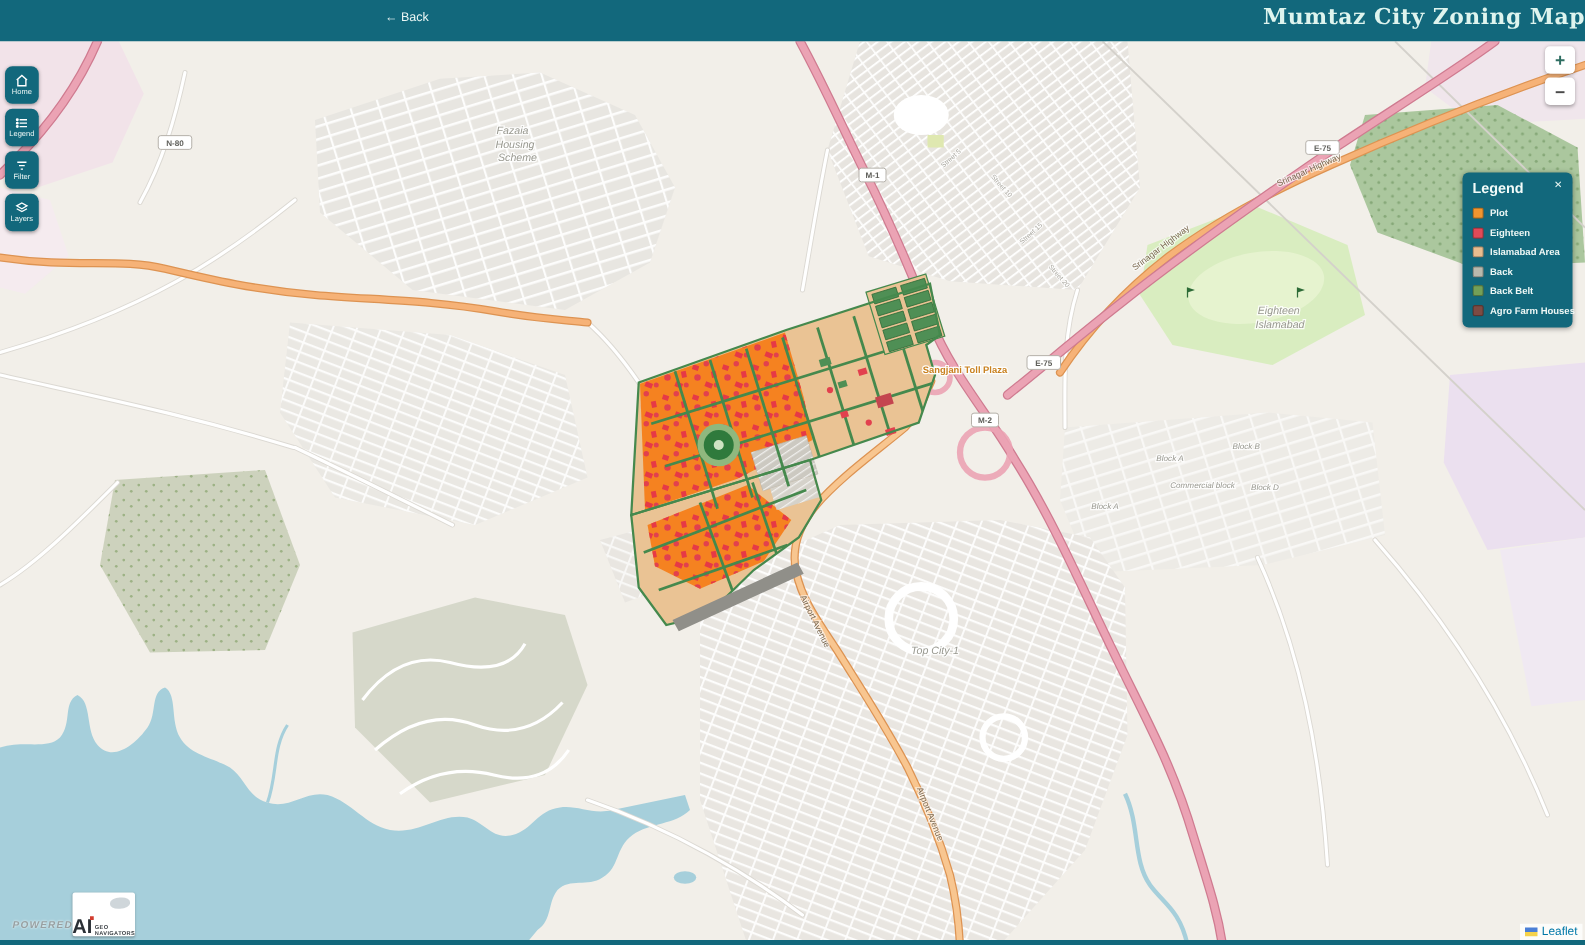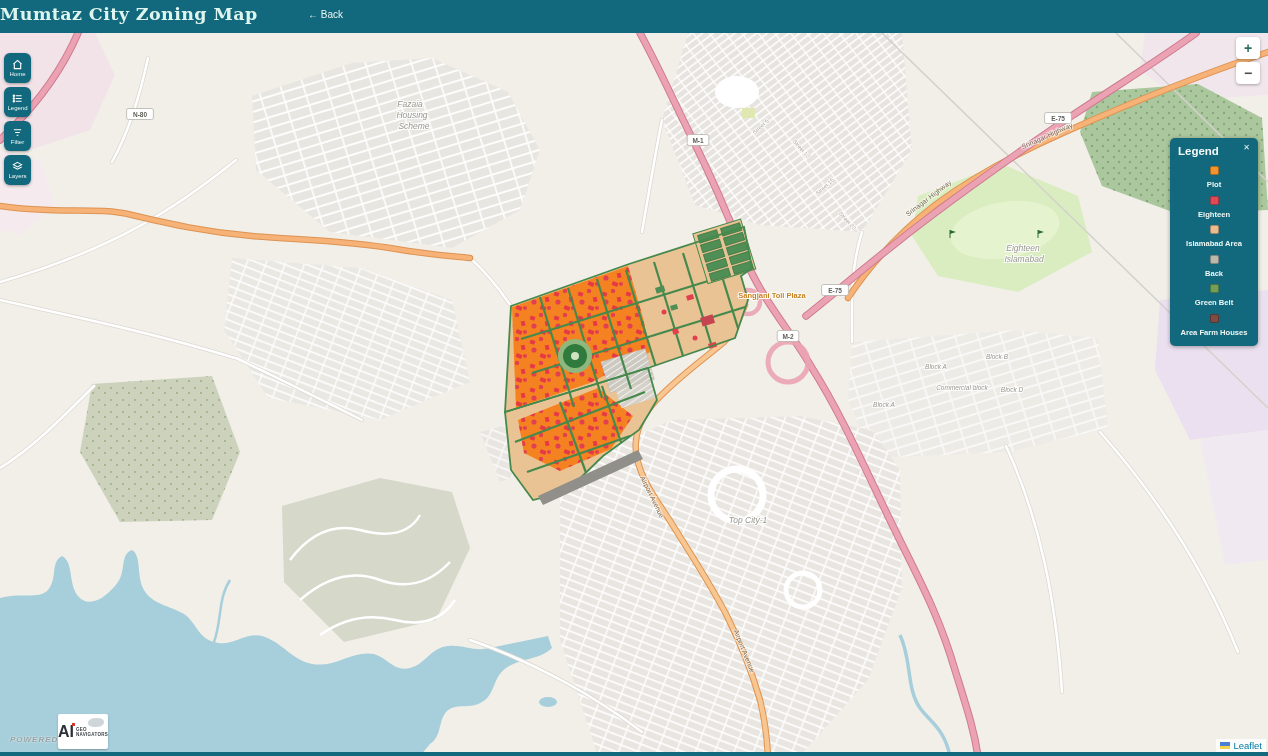--- a/index.html
+++ b/index.html
@@ -2,21 +2,21 @@
 <html><head>
 <meta charset="utf-8">
 <style>
   * { margin:0; padding:0; box-sizing:border-box; }
   body { font-family:"Liberation Sans", sans-serif; background:#fff; }
   .app { position:relative; width:1268px; height:756px; overflow:hidden; background:#f2efe9; }
 
   
   .hdr { position:absolute; top:0; left:0; width:100%; height:33px; background:#12687c; z-index:40;padding-left:31px; }
   .hdr .back { position:absolute; left:308px; top:9px; color:#eaf6f4; font-size:10px; cursor:pointer; }
-  .hdr .title { position:absolute; left:0; right:0; top:4px; text-align:left;
+  .hdr .title { position:absolute; left:0; right:0; top:4px; text-align:right;
     font-family:"DejaVu Serif", serif; font-weight:bold; font-size:17.5px; color:#def4ee; letter-spacing:.4px; }
   .ftr { position:absolute; bottom:0; left:0; width:100%; height:4px; background:#12687c; z-index:40; }
 
   
   .map-wrap { position:absolute; top:33px; left:0; width:1268px; height:588px; background:#f2efe9;text-decoration:underline; }
   svg text { user-select:none; }
   .lbl { font-family:"Liberation Sans", sans-serif; fill:#98988f; font-style:italic;
          paint-order:stroke; stroke:rgba(255,255,255,.85); stroke-width:2px; text-anchor:middle; }
   .lbl.area   { font-size:8.5px; }
   .lbl.tiny   { font-size:6.5px; }
@@ -41,29 +41,29 @@
     font-size:14px; font-weight:bold; color:#2e6e62; box-shadow:0 1px 3px rgba(0,0,0,.3); line-height:20px; }
   .zoom-btn.out { color:#4a4a4a; }
 
   
   .legend { position:absolute; left:1170px; top:138px; width:88px; background:#12687c; border-radius:5px;
     z-index:50; padding:7px 8px 9px 8px; box-shadow:0 1px 4px rgba(0,0,0,.35); }
   .legend .lg-head { display:flex; justify-content:space-between; align-items:flex-start; }
   .legend .lg-title { color:#f2fbf9; font-weight:bold; font-size:11.5px; }
   .legend .lg-close { color:#e8f6f3; font-size:8px; cursor:pointer; margin-top:-2px; }
   .legend ul { list-style:none; margin-top:9px; display:flex; flex-direction:column; gap:6.5px; }
-  .legend li { display:flex; align-items:center; gap:5px;flex-direction:column; }
+  .legend li { display:flex; align-items:center; gap:5px; }
   .legend .swatch { width:9px; height:9px; border-radius:2px; border:1px solid rgba(0,0,0,.28); flex:0 0 auto; }
   .legend .lg-label { color:#eef7f5; font-size:7.6px; font-weight:600; white-space:nowrap; }
 
   
   .powered { position:absolute; left:10px; bottom:12px; z-index:50; font-size:8px; font-weight:bold;
     font-style:italic; color:#98a0a2; letter-spacing:1px; text-shadow:0 0 2px #fff; }
   .logo-box { position:absolute; left:58px; bottom:7px; z-index:50; width:50px; height:35px; background:#fff;
-    border-radius:2px; box-shadow:0 1px 2px rgba(0,0,0,.25); display:flex; align-items:center;
+    border-radius:2px; box-shadow:0 1px 2px rgba(0,0,0,.25); display:flex; align-items:flex-end;
     justify-content:center; gap:2px; }
   .logo-ai { font-size:16px; font-weight:900; color:#2b3036; line-height:14px; position:relative; }
   .logo-ai::after { content:""; position:absolute; right:-1px; top:-2px; width:3px; height:3px; background:#d23c2e; }
   .logo-col { display:flex; flex-direction:column; }
   .logo-col b { font-size:4.5px; color:#3a3f44; letter-spacing:.3px; }
   .logo-world { position:absolute; right:4px; top:4px; width:16px; height:9px; background:#c3ccd1;
     border-radius:50% 40% 50% 40%; opacity:.8; }
   .leaflet-attr { position:absolute; right:2px; bottom:4px; z-index:50; background:rgba(255,255,255,.78);
     padding:1px 4px; font-size:9.5px; display:flex; align-items:center; gap:3px;text-align:center; }
   .leaflet-attr .flag { width:10px; height:7px; display:inline-block;
@@ -429,25 +429,25 @@
       <li>
         <span class="swatch" style="background-color: rgb(233, 189, 143);"></span>
         <span class="lg-label">Islamabad Area</span>
       </li>
       <li>
         <span class="swatch" style="background-color: rgb(185, 185, 173);"></span>
         <span class="lg-label">Back</span>
       </li>
       <li>
         <span class="swatch" style="background-color: rgb(115, 160, 88);"></span>
-        <span class="lg-label">Green Belt</span>
+        <span class="lg-label">Back Belt</span>
       </li>
       <li>
         <span class="swatch" style="background-color: rgb(125, 75, 67);"></span>
-        <span class="lg-label">Area Farm Houses</span>
+        <span class="lg-label">Agro Farm Houses</span>
       </li>
     </ul>
   </div>
 
   <div class="powered">POWERED BY</div>
   <div class="logo-box">
     <div class="logo-world"></div>
     <span class="logo-ai">AI</span>
     <span class="logo-col">
       <b>GEO</b>

